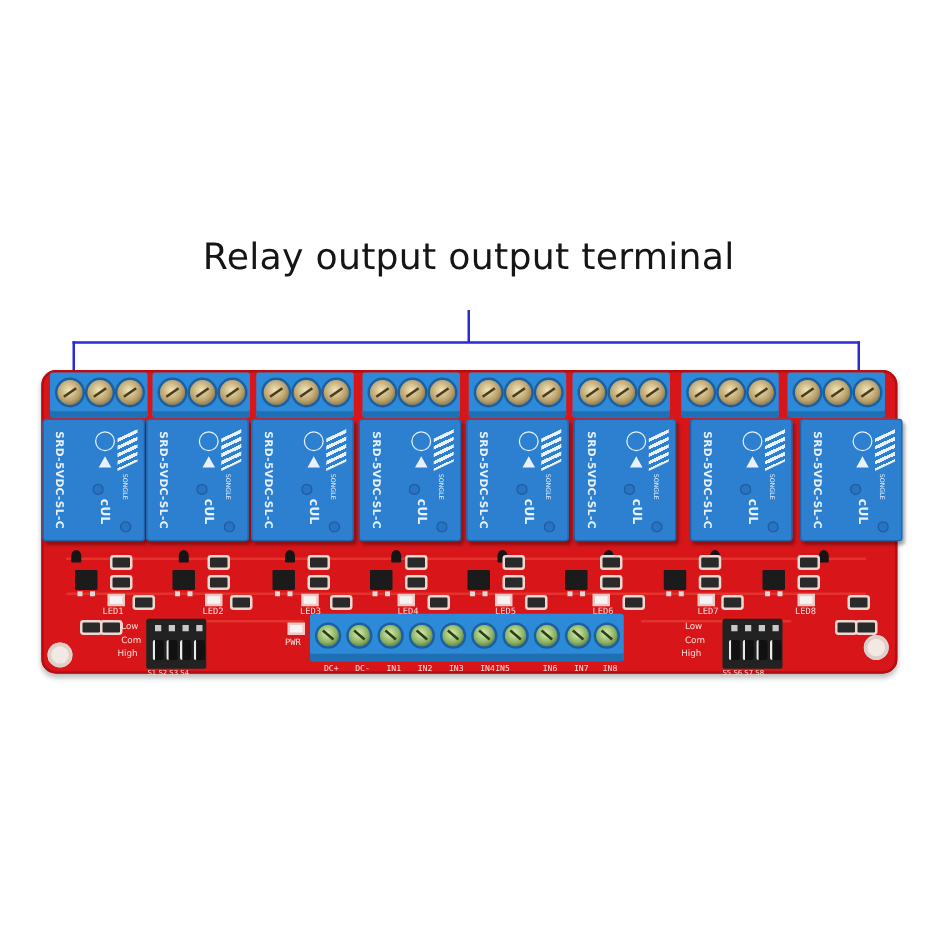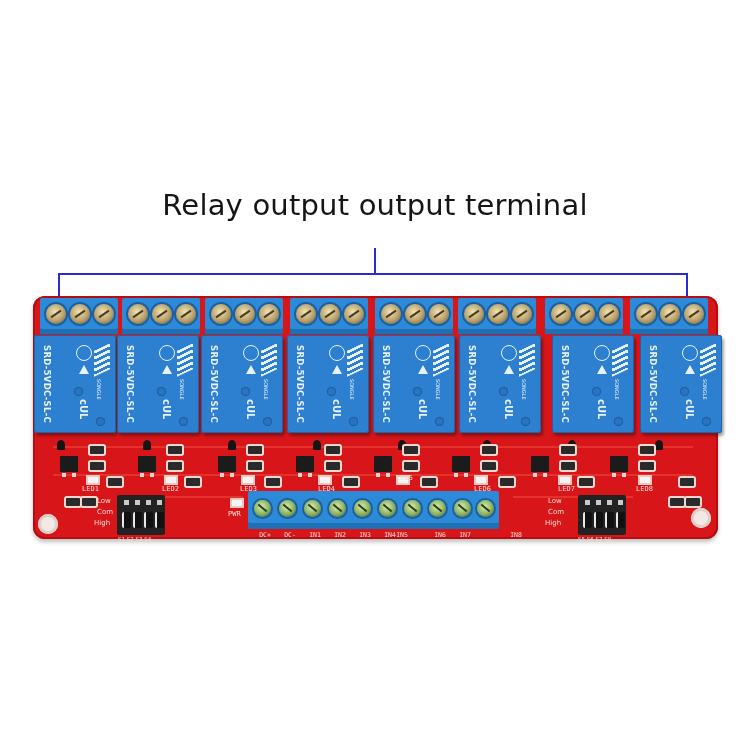--- a/index.html
+++ b/index.html
@@ -235,21 +235,21 @@
   <span class="led" style="left:320px;top:477px"></span>
   <span class="led" style="left:398px;top:477px"></span>
   <span class="led" style="left:476px;top:477px"></span>
   <span class="led" style="left:560px;top:477px"></span>
   <span class="led" style="left:640px;top:477px"></span>
 
   <span class="label" style="left:82px;top:485px">LED1</span>
   <span class="label" style="left:162px;top:485px">LED2</span>
   <span class="label" style="left:240px;top:485px">LED3</span>
   <span class="label" style="left:318px;top:485px">LED4</span>
-  <span class="label" style="left:396px;top:474px">LED5</span>
+  <span class="label" style="left:396px;top:485px">LED5</span>
   <span class="label" style="left:474px;top:485px">LED6</span>
   <span class="label" style="left:558px;top:485px">LED7</span>
   <span class="label" style="left:636px;top:485px">LED8</span>
 
   <span class="smd" style="left:66px;top:498px"></span>
     <span class="smd" style="left:82px;top:498px"></span>
   <span class="smd" style="left:670px;top:498px"></span>
     <span class="smd" style="left:686px;top:498px"></span>
   <span class="led" style="left:232px;top:500px"></span>
   <span class="label" style="left:228px;top:510px">PWR</span>
@@ -269,21 +269,21 @@
 </div>
 <span class="inlabel" style="left:253px">DC+</span>
 <span class="inlabel" style="left:278px">DC-</span>
 <span class="inlabel" style="left:303px">IN1</span>
 <span class="inlabel" style="left:328px">IN2</span>
 <span class="inlabel" style="left:353px">IN3</span>
 <span class="inlabel" style="left:378px">IN4</span>
 <span class="inlabel" style="left:390px">IN5</span>
 <span class="inlabel" style="left:428px">IN6</span>
 <span class="inlabel" style="left:453px">IN7</span>
-<span class="inlabel" style="left:504px">IN8</span>
+<span class="inlabel" style="left:476px">IN8</span>
 
 <div>
   <span class="jlabel" style="left:97px;top:497px">Low</span>
   <span class="jlabel" style="left:97px;top:508px">Com</span>
   <span class="jlabel" style="left:94px;top:519px">High</span>
   <div class="header" style="left:117px;top:495px;">
     <span class="pin" style="left:7px;top:5px"></span>
       <span class="pin" style="left:18px;top:5px"></span>
       <span class="pin" style="left:29px;top:5px"></span>
       <span class="pin" style="left:40px;top:5px"></span>

